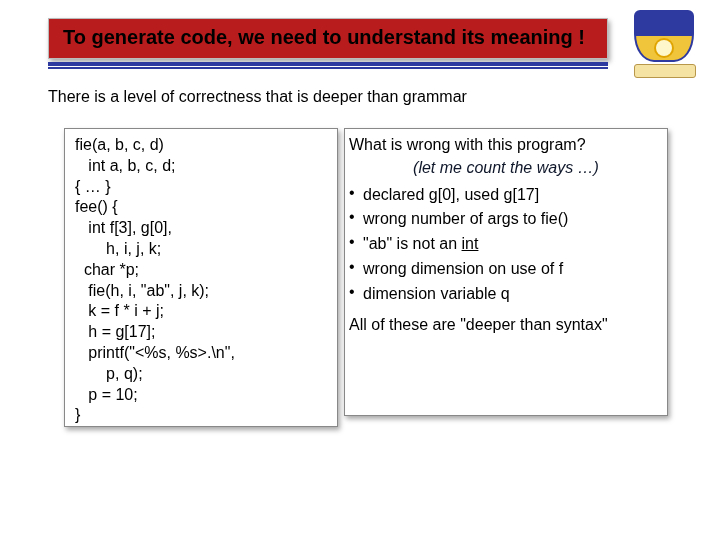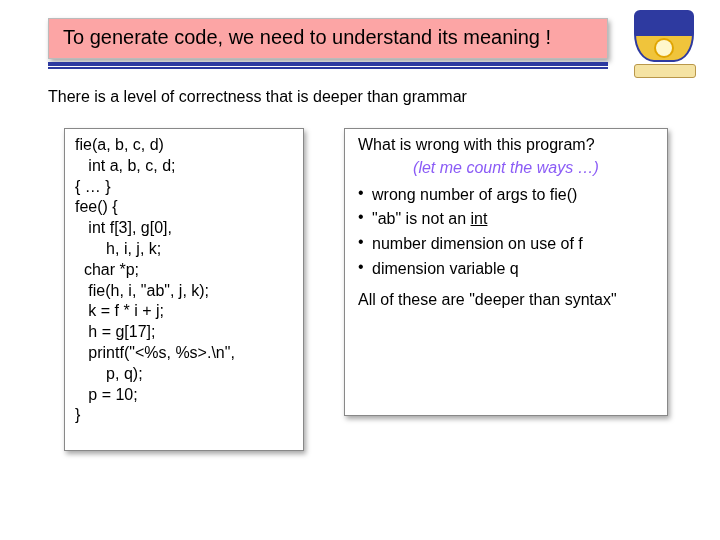--- a/index.html
+++ b/index.html
@@ -16,27 +16,28 @@
     position: relative;
     width: 720px;
     height: 540px;
     box-sizing: border-box;
   }
   .title-bar {
     position: absolute;
     left: 48px;
     top: 18px;
     width: 560px;
-    background: #fca5a5;
+    background: #b91c1c;
     border: 1px solid #bbb;
     box-shadow: 2px 3px 5px rgba(0,0,0,0.35);
     padding: 6px 14px 8px;
     font-size: 20px;
     line-height: 1.25;
     box-sizing: border-box;
+    font-weight: bold;
   }
   .title-underline {
     position: absolute;
     left: 48px;
     top: 62px;
     width: 560px;
     height: 12px;
     pointer-events: none;
   }
   .title-underline .u1 {
@@ -79,52 +80,52 @@
     position: absolute;
     left: 48px;
     top: 88px;
     font-size: 16px;
     width: 640px;
   }
   .code-box {
     position: absolute;
     left: 64px;
     top: 128px;
-    width: 240px;
+    width: 274px;
     min-height: 288px;
     border: 1px solid #888;
     box-shadow: 2px 3px 5px rgba(0,0,0,0.35);
-    padding: 6px 10px 24px;
+    padding: 6px 10px 0;
     font-size: 16px;
     line-height: 1.3;
     white-space: pre;
     font-family: "Comic Sans MS", "Comic Sans", cursive, sans-serif;
     box-sizing: border-box;
   }
   .right-box {
     position: absolute;
     left: 344px;
     top: 128px;
     width: 324px;
     min-height: 288px;
     border: 1px solid #888;
     box-shadow: 2px 3px 5px rgba(0,0,0,0.35);
-    padding: 6px 13px 10px;
+    padding: 6px 4px 10px;
     font-size: 16px;
     line-height: 1.3;
     box-sizing: border-box;
   }
   .right-q {
     margin: 0 0 2px;
     font-size: 16px;
   }
   .right-sub {
     text-align: center;
     font-style: italic;
-    color: #8b5cf6;
+    color: #0f172a;
     margin: 0 0 6px;
   }
   .bullets {
     list-style: none;
     padding: 0;
     margin: 0;
   }
   .bullets li {
     position: relative;
     padding-left: 14px;
@@ -176,21 +177,22 @@
    h = g[17];
    printf("&lt;%s, %s&gt;.\n",
        p, q);
    p = 10;
 }</span></div>
 
   <div class="right-box">
     <p class="right-q">What is wrong with this program?</p>
     <p class="right-sub">(let me count the ways …)</p>
     <ul class="bullets">
+      <li><span>declared g[0], used g[17]</span></li>
       <li><span>wrong number of args to fie()</span></li>
       <li><span>"ab" is not an </span><span class="u">int</span></li>
-      <li><span>number dimension on use of f</span></li>
+      <li><span>wrong dimension on use of f</span></li>
       <li><span>dimension variable q</span></li>
     </ul>
     <div class="footer-line">All of these are  "deeper than syntax"</div>
   </div>
 
 </div>
 
 </body></html>

